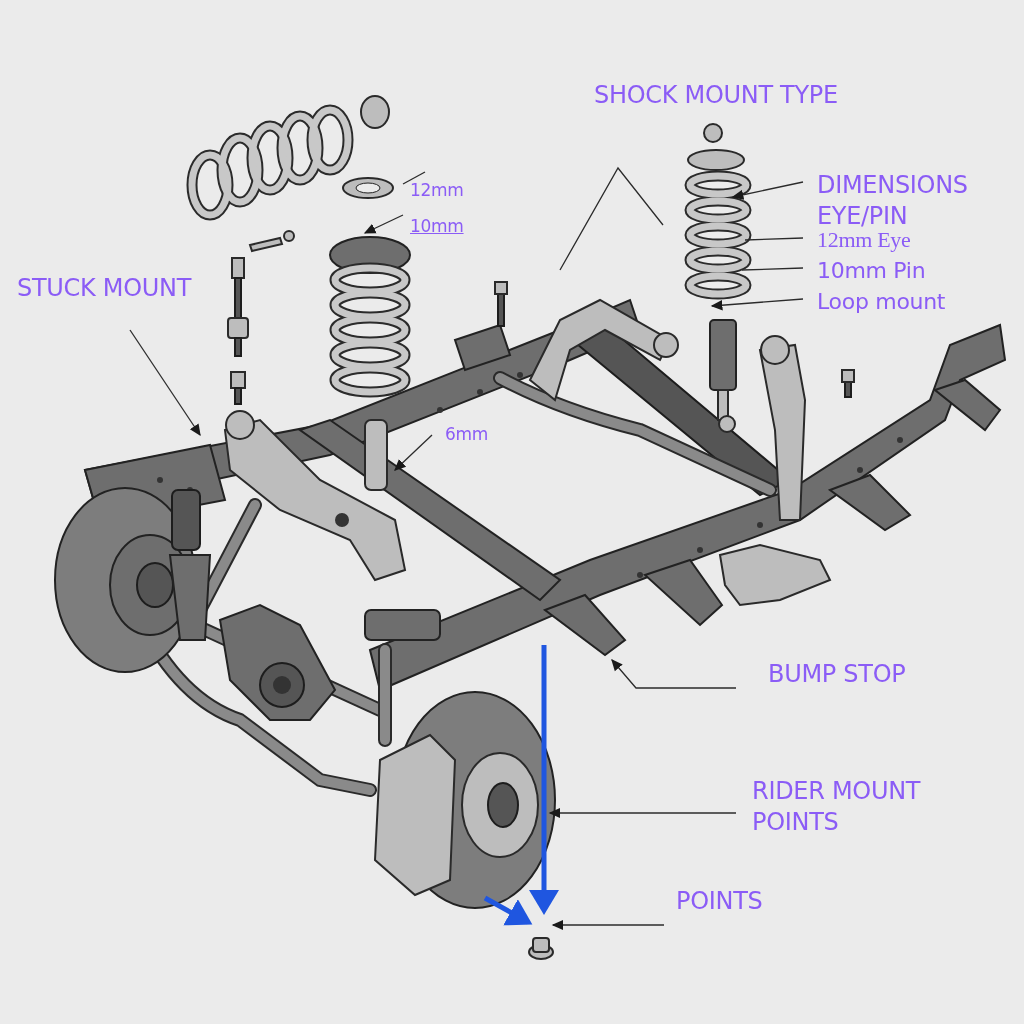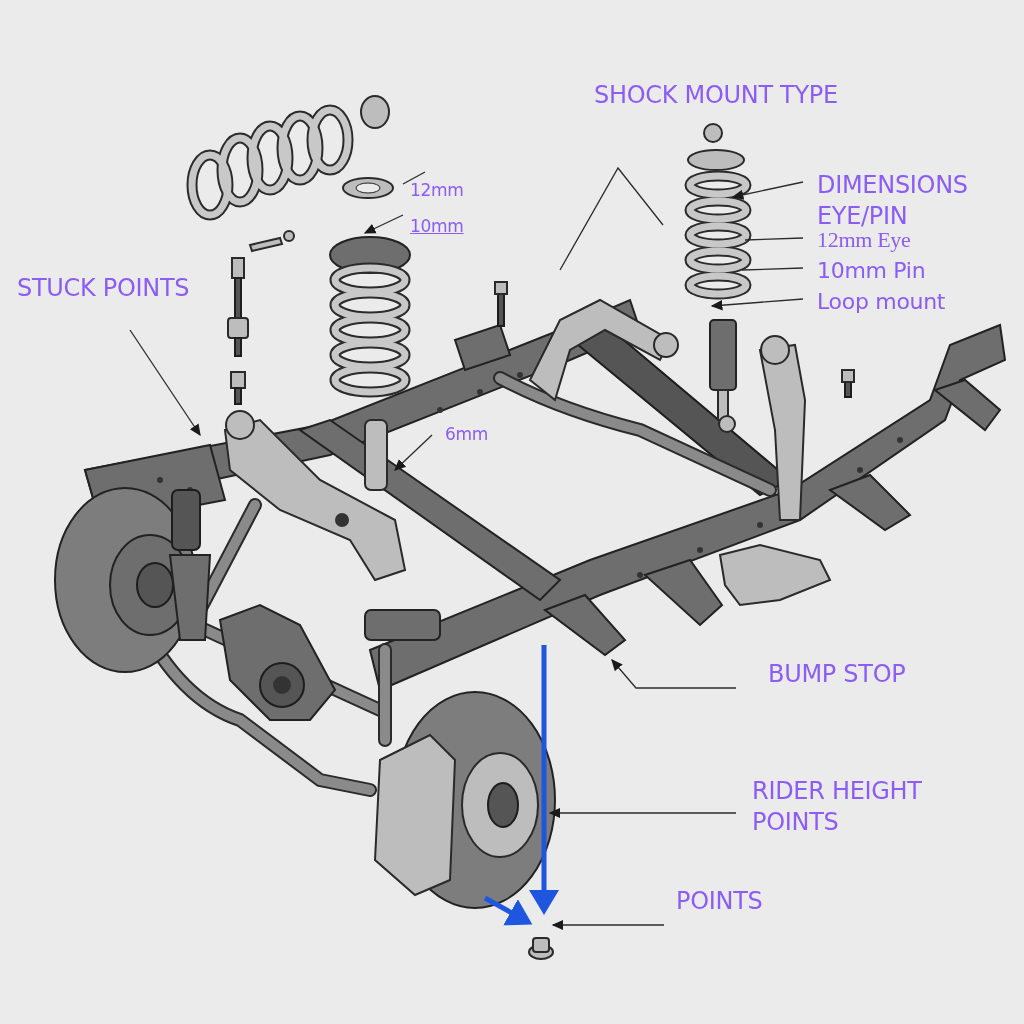--- a/index.html
+++ b/index.html
@@ -221,28 +221,28 @@
   <span>DIMENSIONS</span>
   <span>EYE/PIN</span>
 </div>
 <div class="label mid" style="left:817px;top:224px;font-family:Liberation Serif, serif;">12mm Eye</div>
 <div class="label mid" style="left:817px;top:255px;">10mm Pin</div>
 <div class="label mid" style="left:817px;top:286px;">Loop mount</div>
 
 <div class="label small" style="left:410px;top:180px;">12mm</div>
 <div class="label small" style="left:410px;top:216px;text-decoration:underline;">10mm</div>
 
-<div class="label" style="left:17px;top:273px;">STUCK POINTS</div>
+<div class="label" style="left:17px;top:273px;">STUCK MOUNT</div>
 
 <div class="label small" style="left:445px;top:424px;">6mm</div>
 
 <div class="label" style="left:752px;top:659px;margin-left:16px;">
   <span>BUMP STOP</span>
 </div>
 
 <div class="label" style="left:752px;top:776px;">
-  <span>RIDER HEIGHT</span>
+  <span>RIDER MOUNT</span>
   <span>POINTS</span>
 </div>
 
 <div class="label" style="left:676px;top:886px;">
   <span>POINTS</span>
 </div>
 
 </body></html>

